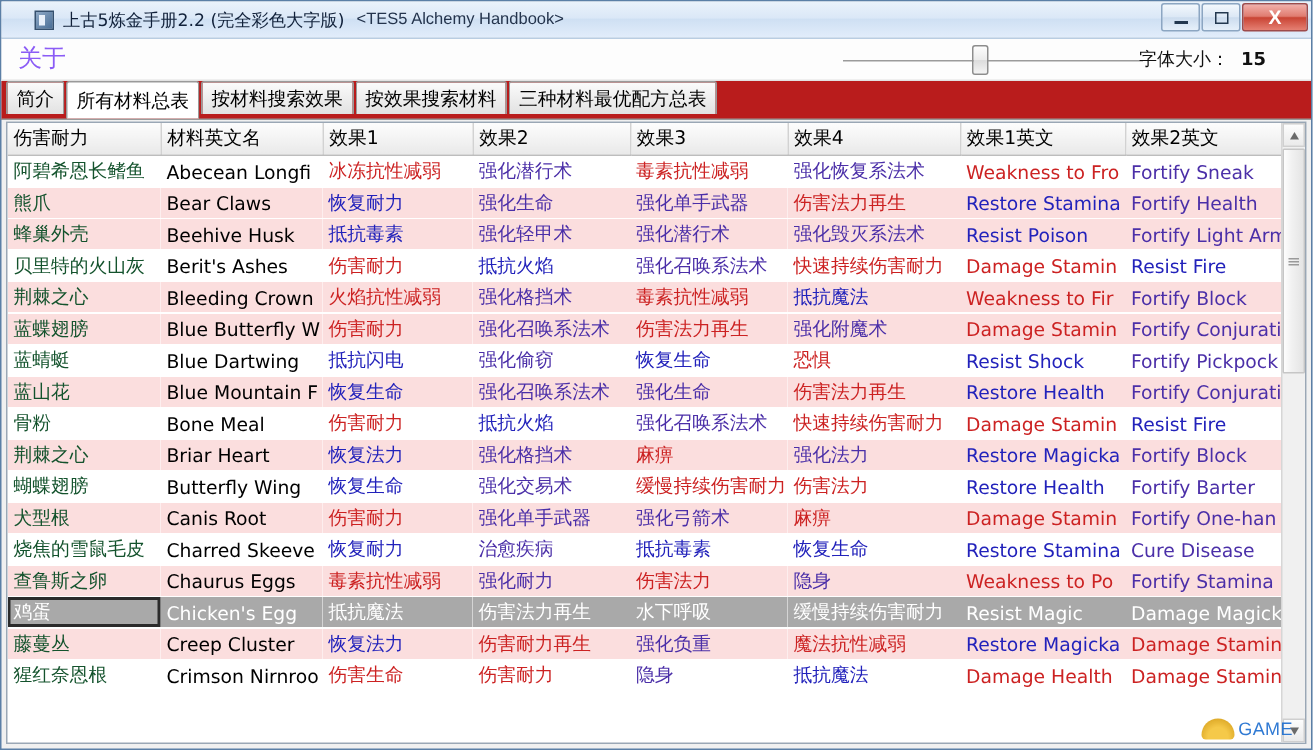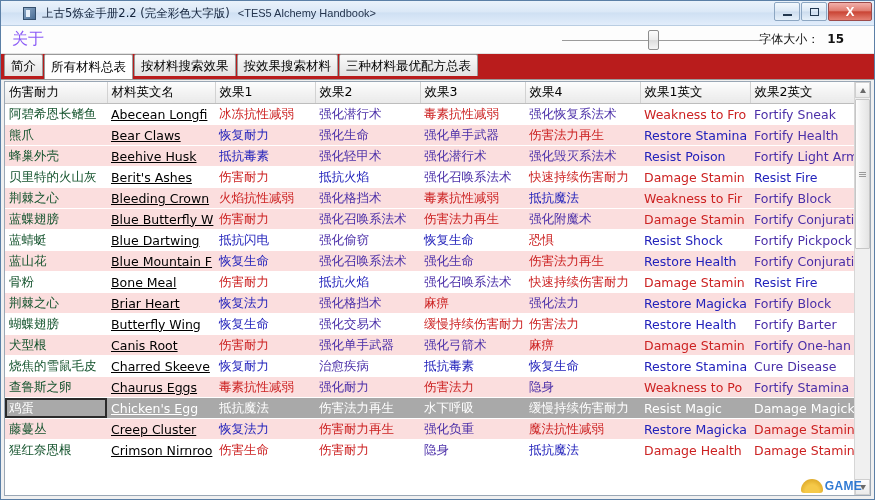--- a/index.html
+++ b/index.html
@@ -150,21 +150,21 @@
   }
   tr.odd td{background:#ffffff;}
   tr.even td{background:#fbdede;}
   tr.sel td{background:#a9a9a9 !important;color:#ffffff !important;}
   tr.sel td *{color:#ffffff !important;}
   td.focuscell{position:relative;}
   tr.sel td.focuscell{
     box-shadow:inset 0 0 0 2px #2b2b2b;
   }
   .c-name{color:#14532d;}
-  .c-en{color:#000000;text-decoration:underline;}
+  .c-en{color:#000000;}
   .e-blue{color:#2222bb;}
   .e-purple{color:#4b2fa8;}
   .e-red{color:#cc2222;}
 
   
   col.w1{width:102px;} col.w2{width:108px;} col.w3{width:100px;}
   col.w4{width:105px;} col.w5{width:105px;} col.w6{width:115px;}
   col.w7{width:110px;} col.w8{width:114px;}
 
   
@@ -195,21 +195,21 @@
     position:absolute;right:8px;bottom:2px;
     display:flex;align-items:center;pointer-events:none;
     opacity:.92;
   }
   .wm-hat{
     width:22px;height:14px;margin-right:2px;
     background:radial-gradient(circle at 50% 90%,#f5c53a 40%,#e0a91d 70%,#c99213 100%);
     border-radius:11px 11px 3px 3px;
   }
   .wm-text{
-    font-size:12px;font-weight:bold;color:#1f6fd0;letter-spacing:.3px;
+    font-size:12px;font-weight:normal;color:#1f6fd0;letter-spacing:.3px;
     font-family:"Liberation Sans",sans-serif;
   }
 </style>
 </head>
 <body>
 
 <div id="app">
 
   <div class="titlebar">
     <div class="app-icon"></div>

